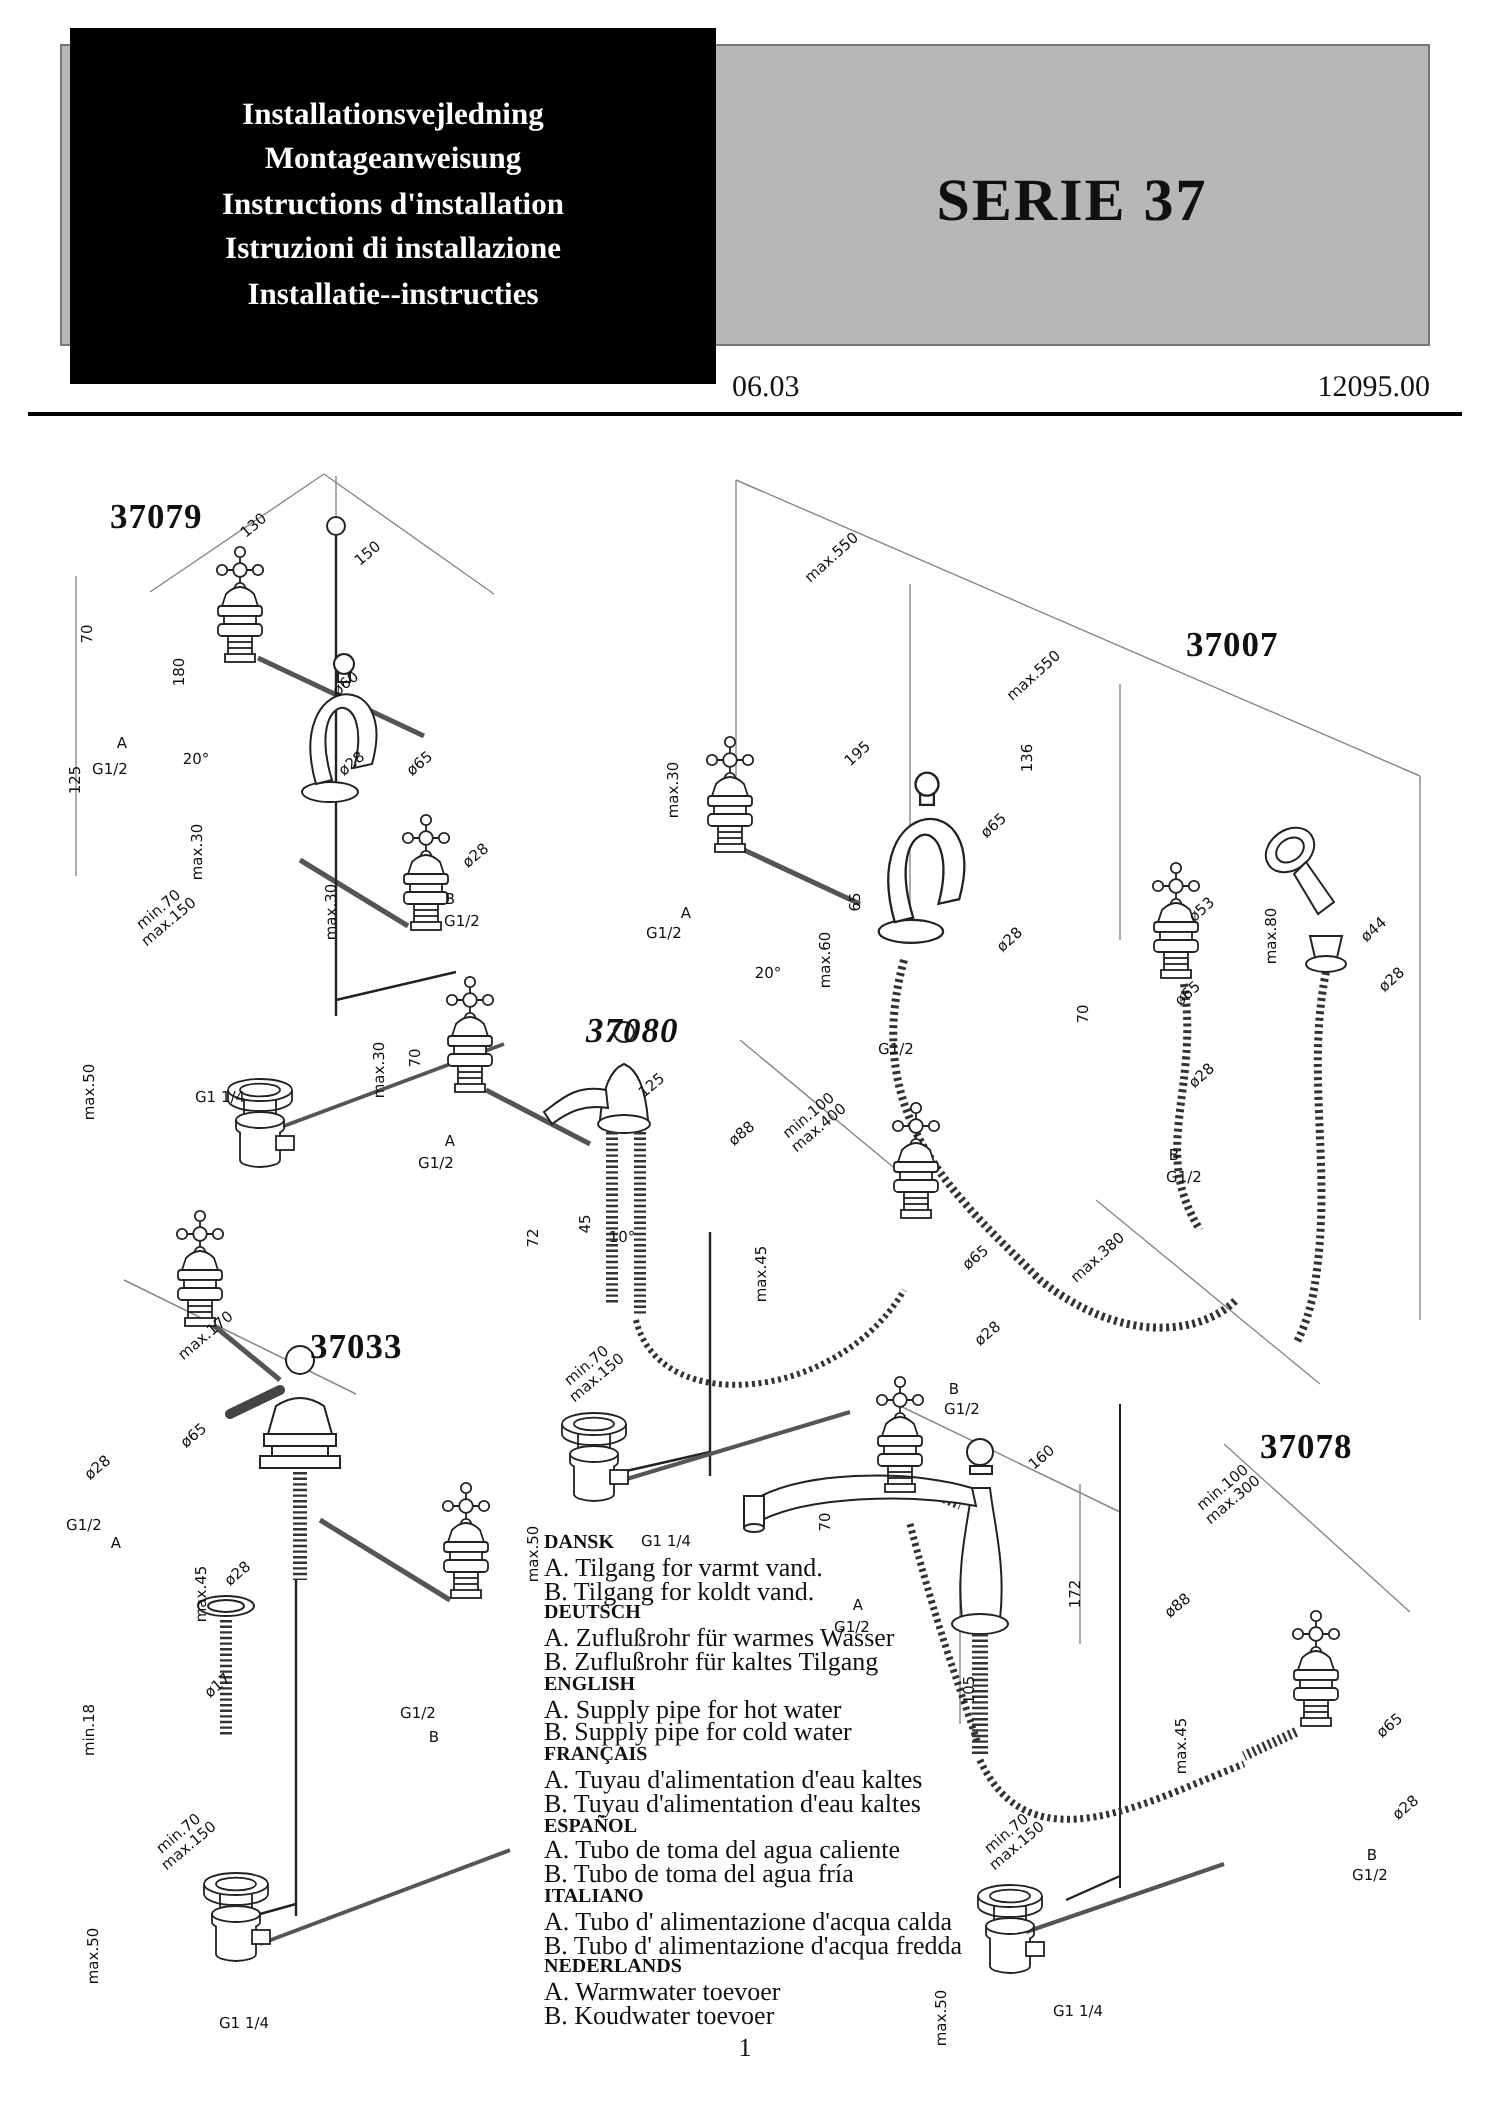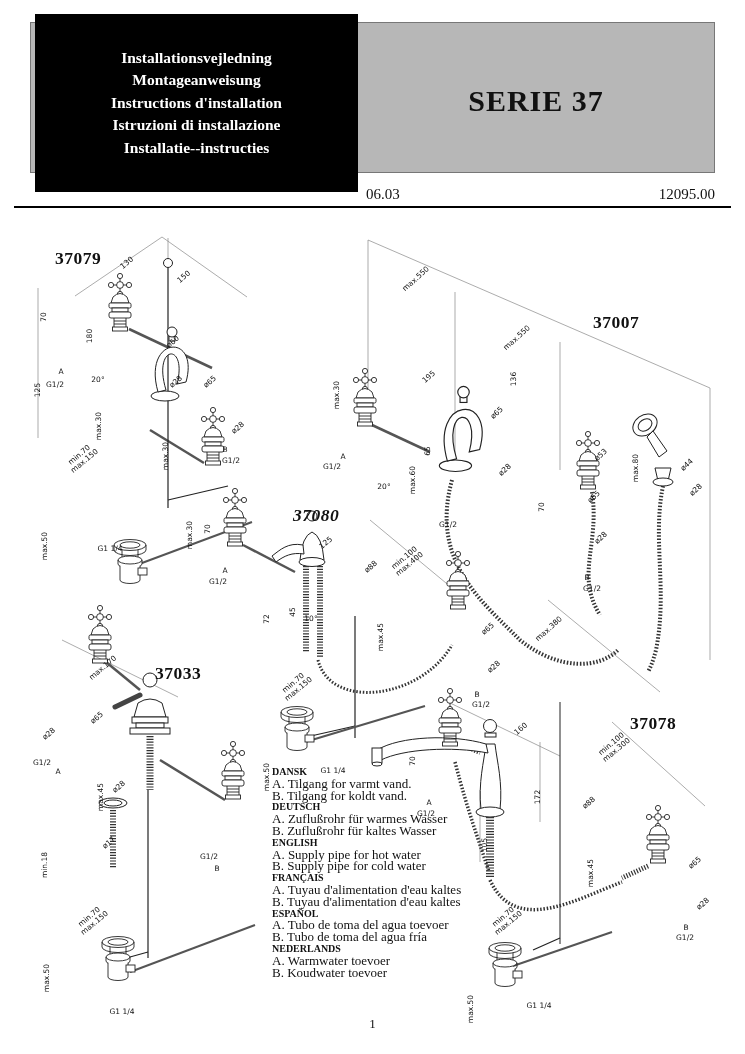--- a/index.html
+++ b/index.html
@@ -297,36 +297,41 @@
 
 <div class="abs" id="legend">
     <div>
       <div class="legend-lang">DANSK</div>
       <div class="legend-line">A. Tilgang for varmt vand.</div>
       <div class="legend-line">B. Tilgang for koldt vand.</div>
     </div>
     <div>
       <div class="legend-lang">DEUTSCH</div>
       <div class="legend-line">A. Zuflußrohr für warmes Wasser</div>
-      <div class="legend-line">B. Zuflußrohr für kaltes Wasser</div>
+      <div class="legend-line">B. Zuflußrohr für kaltes Tilgang</div>
     </div>
     <div>
       <div class="legend-lang">ENGLISH</div>
       <div class="legend-line">A. Supply pipe for hot water</div>
       <div class="legend-line">B. Supply pipe for cold water</div>
     </div>
     <div>
       <div class="legend-lang">FRANÇAIS</div>
       <div class="legend-line">A. Tuyau d'alimentation d'eau kaltes</div>
       <div class="legend-line">B. Tuyau d'alimentation d'eau kaltes</div>
     </div>
     <div>
       <div class="legend-lang">ESPAÑOL</div>
-      <div class="legend-line">A. Tubo de toma del agua toevoer</div>
+      <div class="legend-line">A. Tubo de toma del agua caliente</div>
       <div class="legend-line">B. Tubo de toma del agua fría</div>
+    </div>
+    <div>
+      <div class="legend-lang">ITALIANO</div>
+      <div class="legend-line">A. Tubo d' alimentazione d'acqua calda</div>
+      <div class="legend-line">B. Tubo d' alimentazione d'acqua fredda</div>
     </div>
     <div>
       <div class="legend-lang">NEDERLANDS</div>
       <div class="legend-line">A. Warmwater toevoer</div>
       <div class="legend-line">B. Koudwater toevoer</div>
     </div>
   </div>
 
 <div class="abs" id="page-number">1</div>
 

